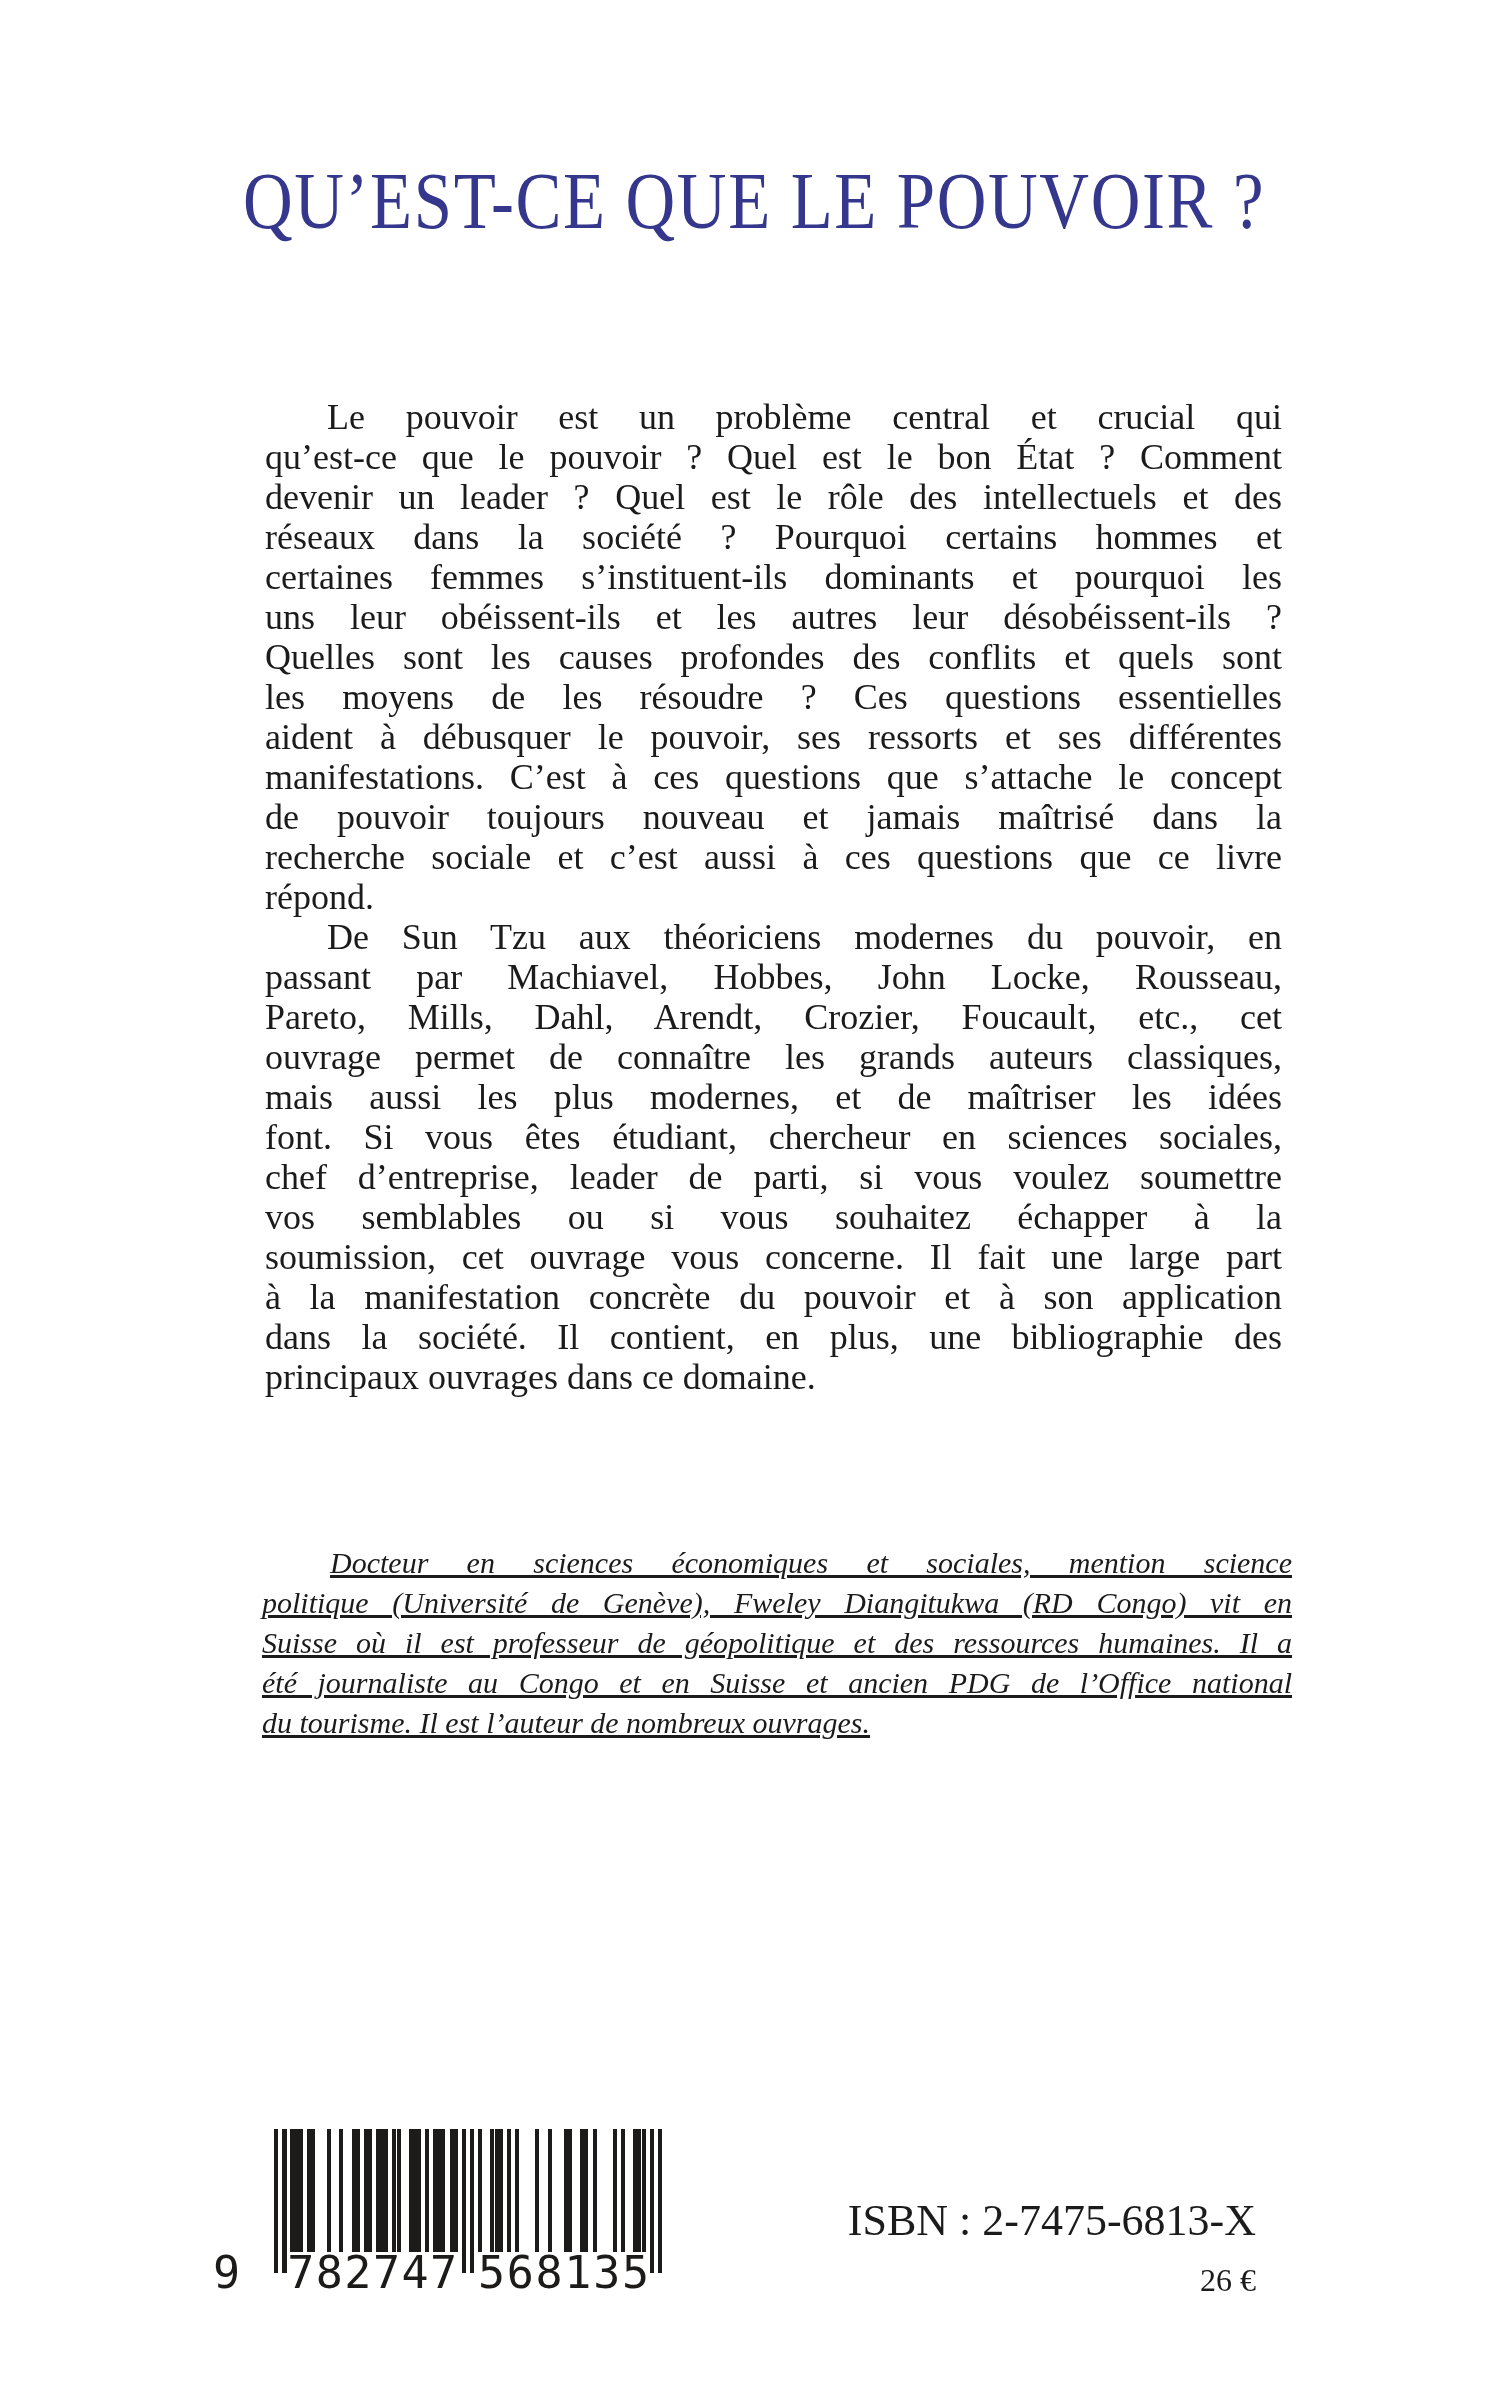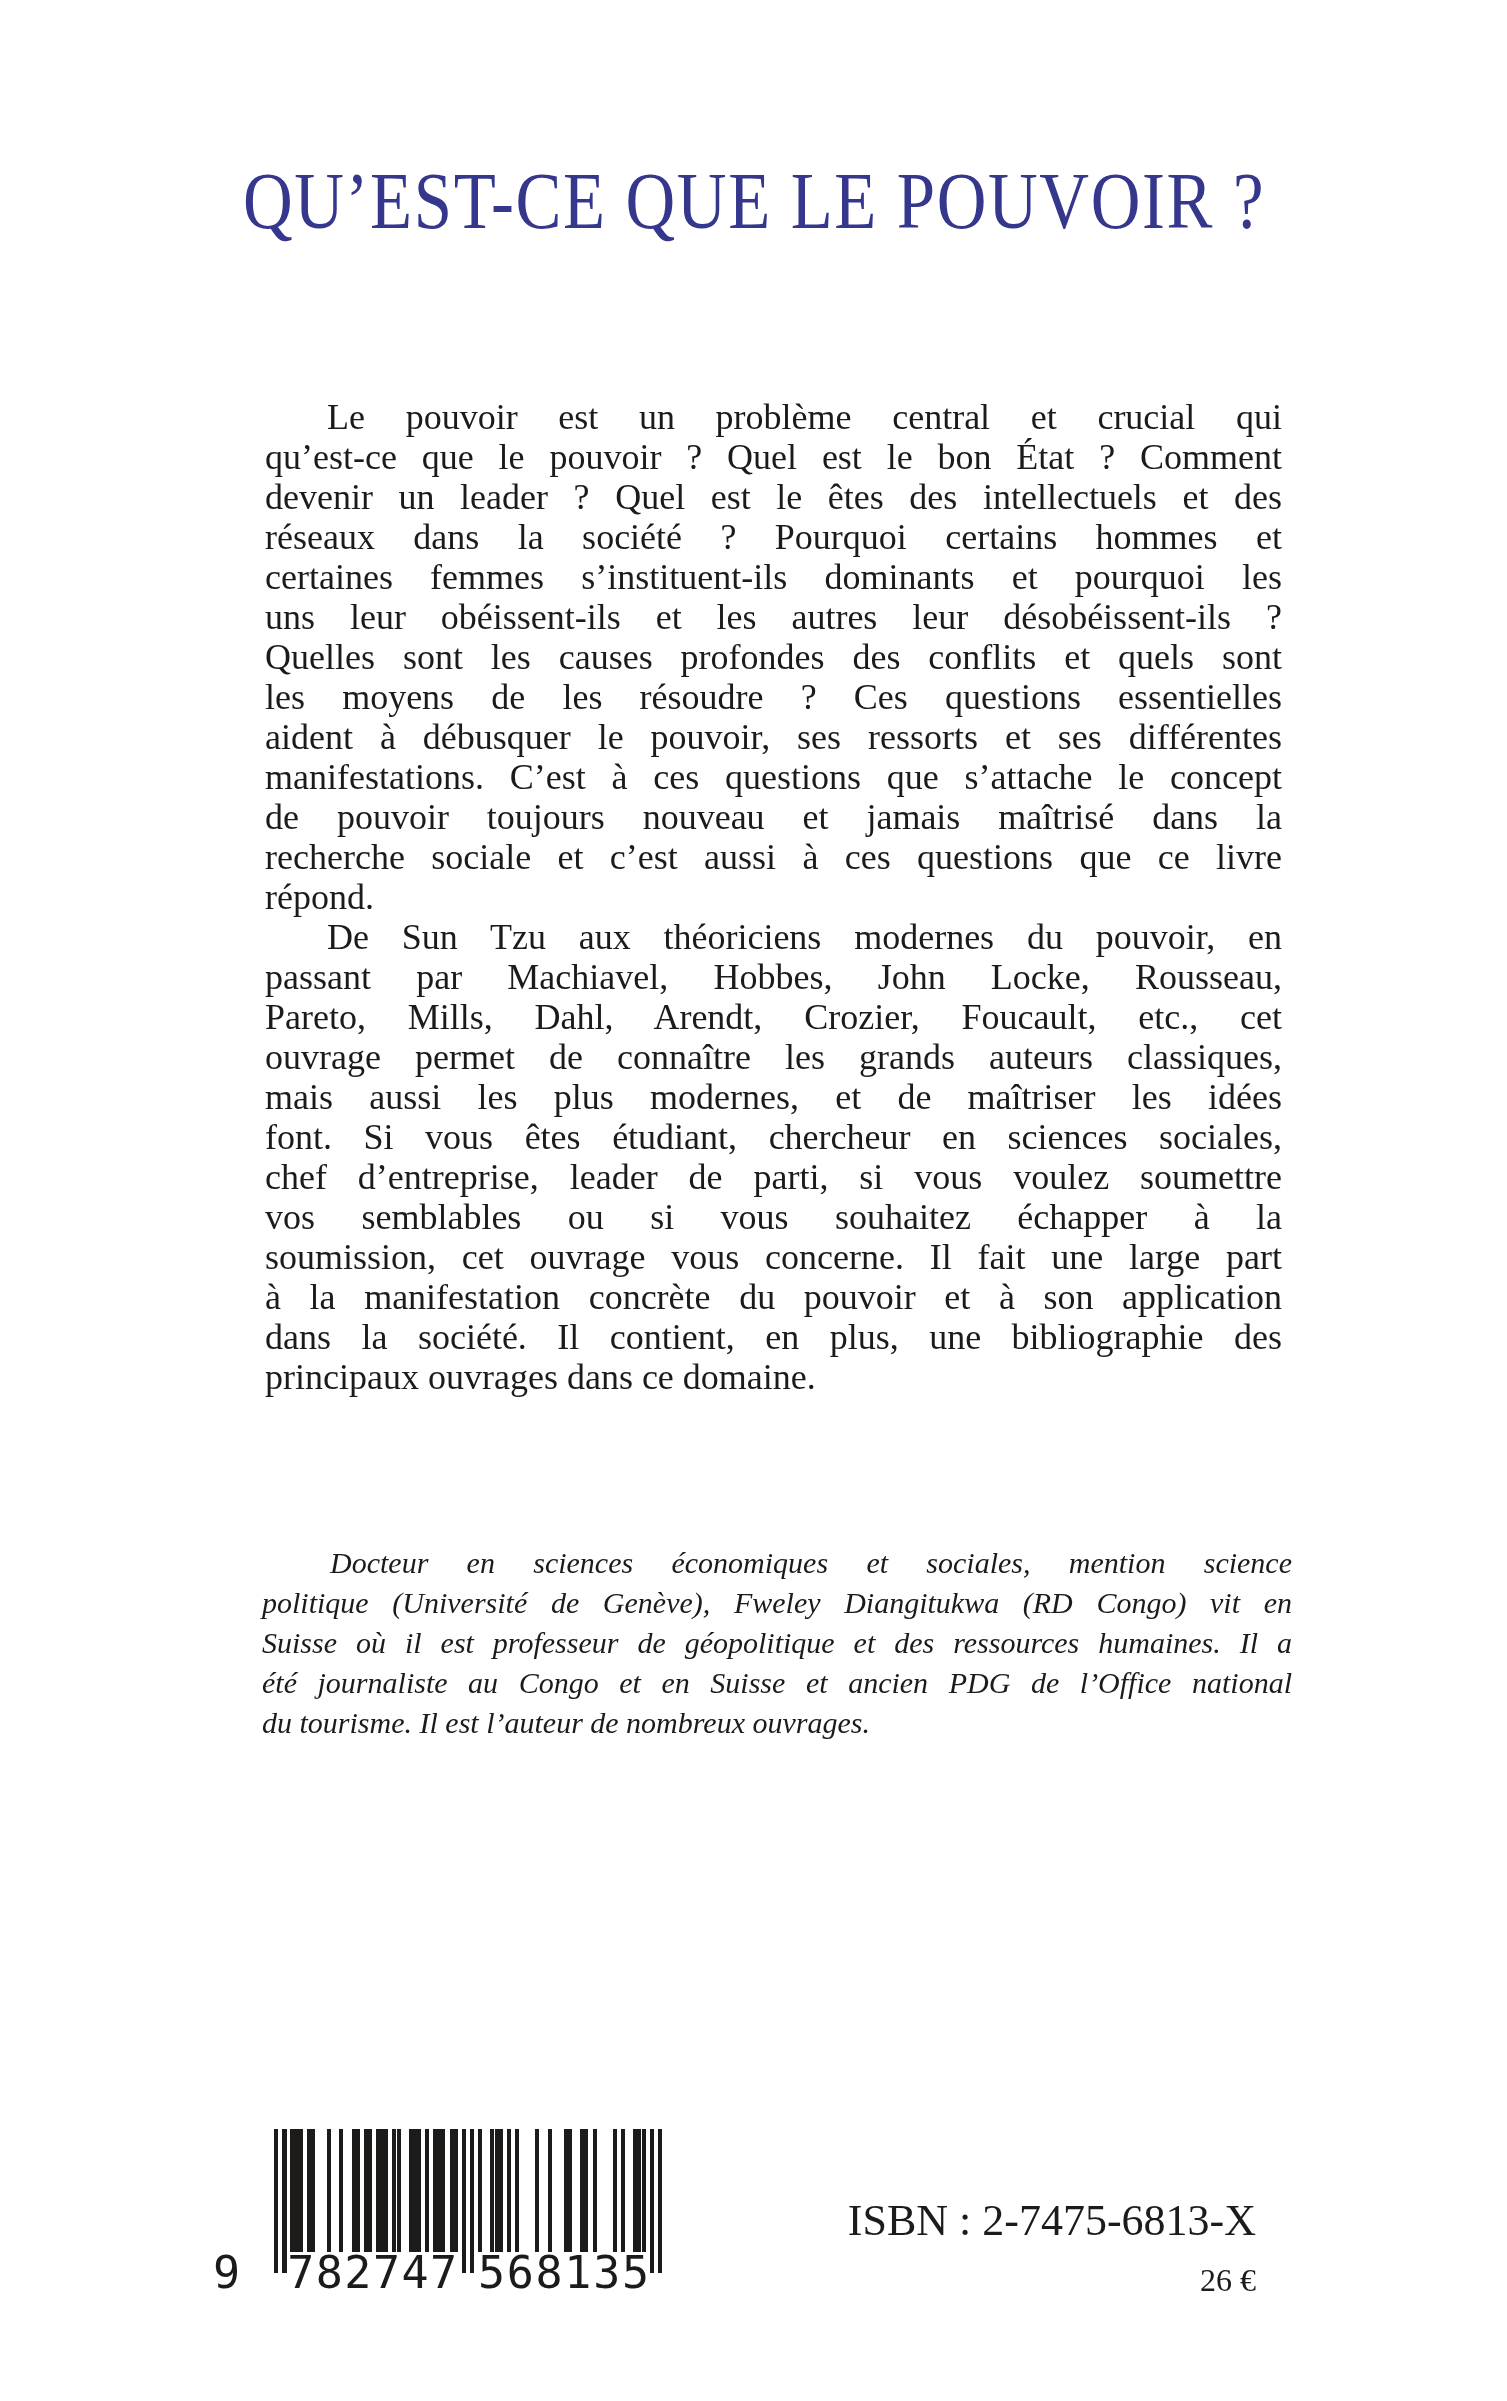--- a/index.html
+++ b/index.html
@@ -43,20 +43,21 @@
   .line.first { text-indent: 62px; }
   .line.last  { text-align-last: left; }
 
   
   #bio {
     position: absolute;
     left: 227px; top: 1543px; width: 1065px;
     font-size: 30px;
     line-height: 40px;
     font-style: italic;
+    text-decoration: underline;
   }
   #bio .line.first { text-indent: 68px; }
 
   
   #barcode {
     position: absolute;
     left: 274px; top: 2129px;
     width: 388px; height: 170px;
   }
   #bars { position: absolute; left: 0; top: 0; width: 388px; height: 144px; }
@@ -87,21 +88,21 @@
 <body style="background: rgb(255, 255, 255);">
 
 <div id="cover">
 
   <div id="title" style="color: rgb(52, 55, 140);">QU’EST-CE QUE LE POUVOIR ?</div>
 
   <div id="synopsis">
     <div>
         <div class="line first">Le pouvoir est un problème central et crucial qui</div>
         <div class="line">qu’est-ce que le pouvoir ? Quel est le bon État ? Comment</div>
-        <div class="line">devenir un leader ? Quel est le êtes des intellectuels et des</div>
+        <div class="line">devenir un leader ? Quel est le rôle des intellectuels et des</div>
         <div class="line">réseaux dans la société ? Pourquoi certains hommes et</div>
         <div class="line">certaines femmes s’instituent-ils dominants et pourquoi les</div>
         <div class="line">uns leur obéissent-ils et les autres leur désobéissent-ils ?</div>
         <div class="line">Quelles sont les causes profondes des conflits et quels sont</div>
         <div class="line">les moyens de les résoudre ? Ces questions essentielles</div>
         <div class="line">aident à débusquer le pouvoir, ses ressorts et ses différentes</div>
         <div class="line">manifestations. C’est à ces questions que s’attache le concept</div>
         <div class="line">de pouvoir toujours nouveau et jamais maîtrisé dans la</div>
         <div class="line">recherche sociale et c’est aussi à ces questions que ce livre</div>
         <div class="line last">répond.</div>

